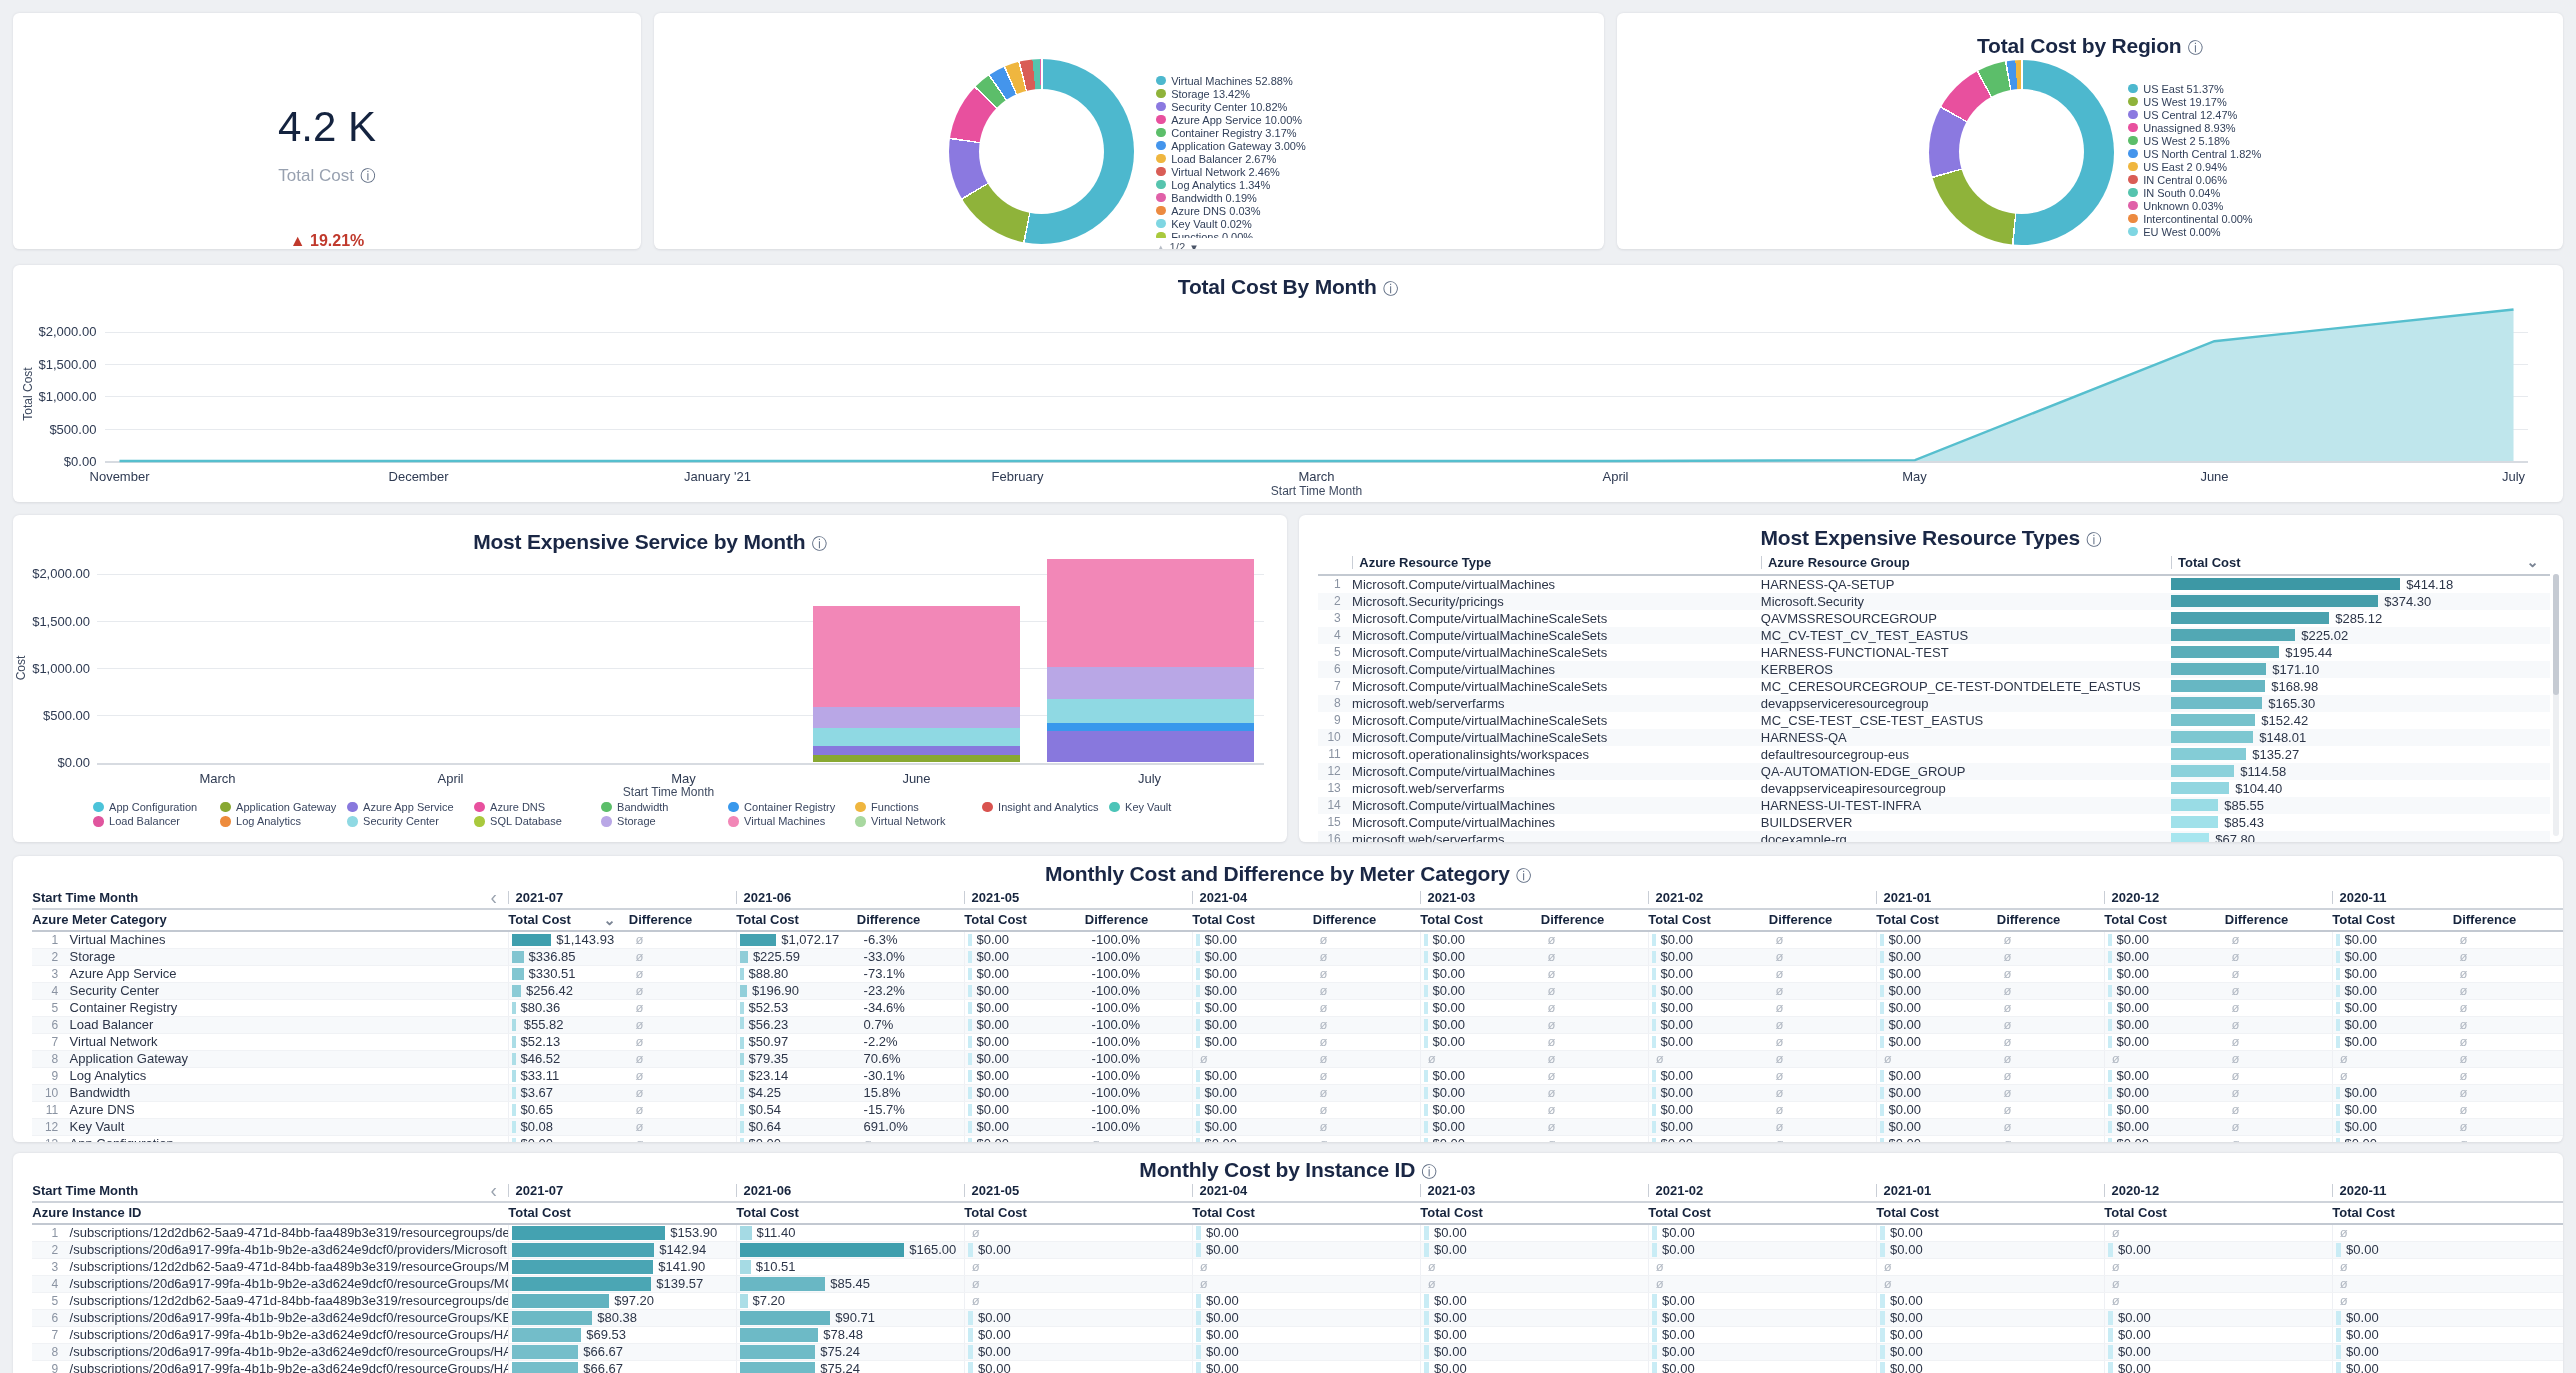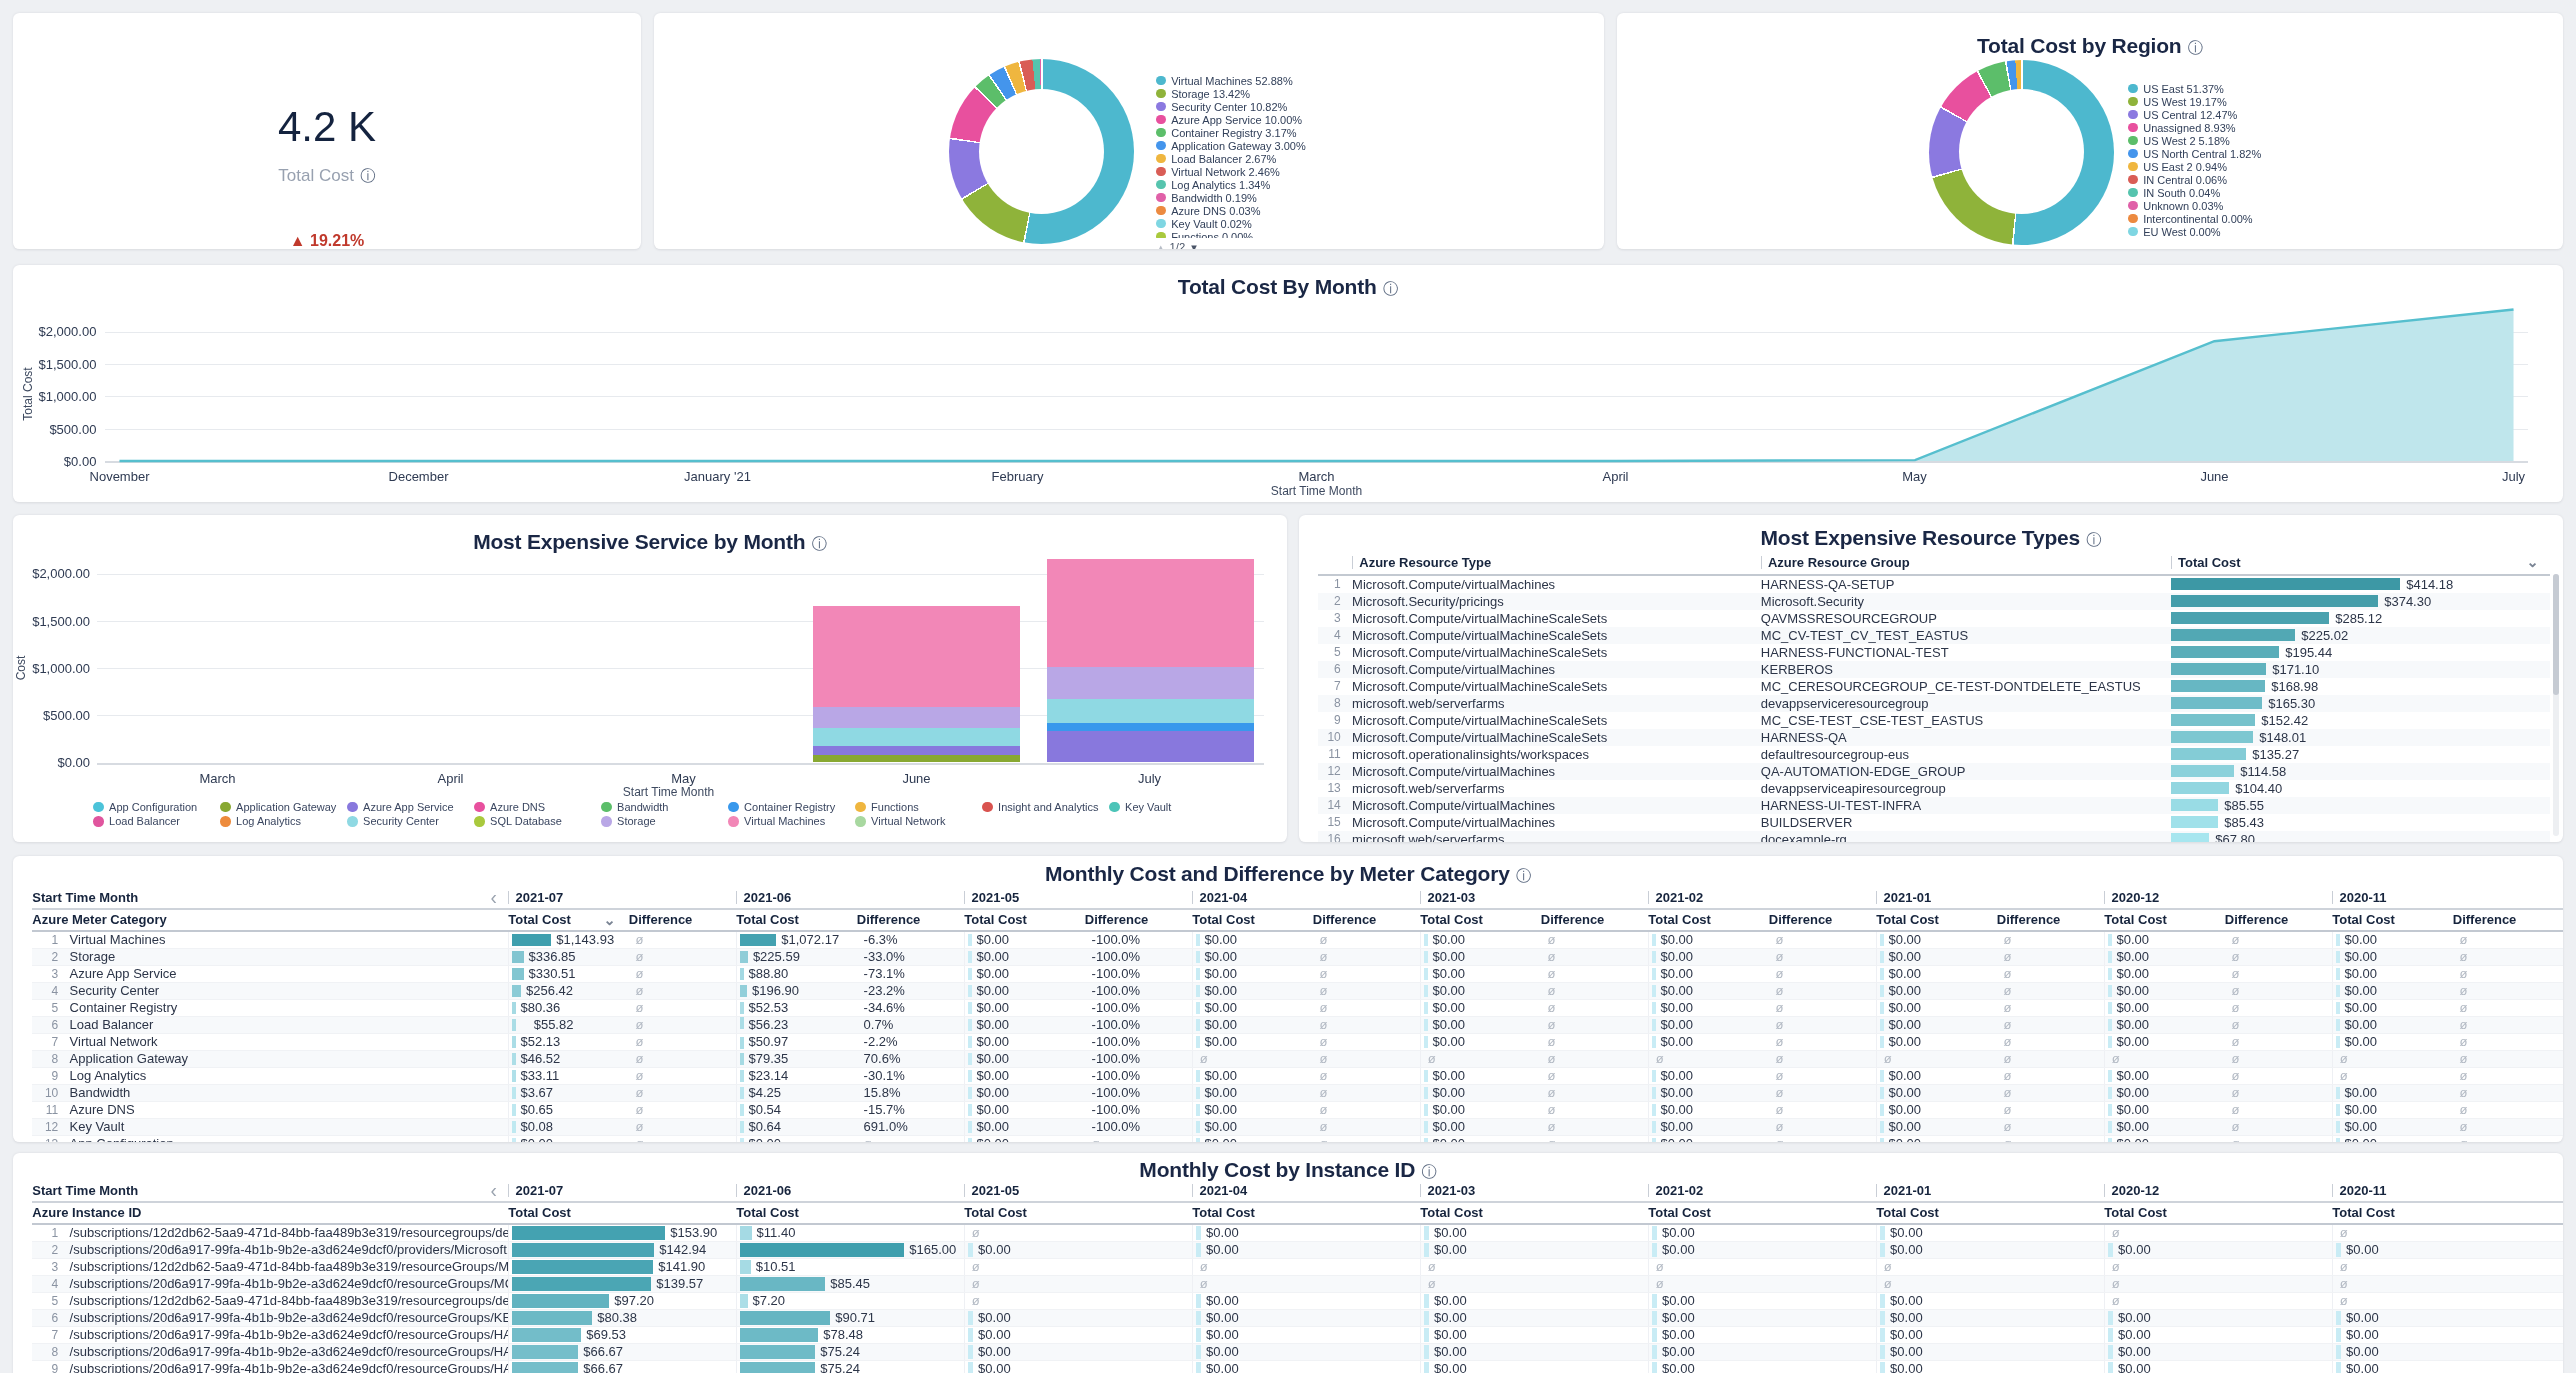--- a/index.html
+++ b/index.html
@@ -886,21 +886,21 @@
             </div>
           <div style="width:108px;padding-left:6.4px"><span class="empty">ø</span></div>
           </div>
         </div>
         <div class="trow" style="height:17px;border-bottom:0.8px solid #f0f2f5">
       <div class="numcol" style="width:26px;font-size:12px">6</div>
       <div style="width:450px;padding-left:11.3px;white-space:nowrap;overflow:hidden">Load Balancer</div>
           <div class="groupcell" style="width:228px">
           <div style="width:121px;display:flex;align-items:center;overflow:visible;white-space:nowrap">
               <span class="hbar" style="width:3.2px;height:12px;background:#aadde6;margin-left:3.2px"></span>
-              <span style="margin-left:18px">$55.82</span>
+              <span style="margin-left:8px">$55.82</span>
             </div>
           <div style="width:108px;padding-left:6.4px"><span class="empty">ø</span></div>
           </div>
           <div class="groupcell" style="width:228px">
           <div style="width:121px;display:flex;overflow:visible;white-space:nowrap">
               <span class="hbar" style="width:3.2px;height:12px;background:#aadde6;margin-left:3.2px"></span>
               <span style="margin-left:4.8px">$56.23</span>
             </div>
           <div style="width:108px;padding-left:6.4px">0.7%</div>
           </div>

